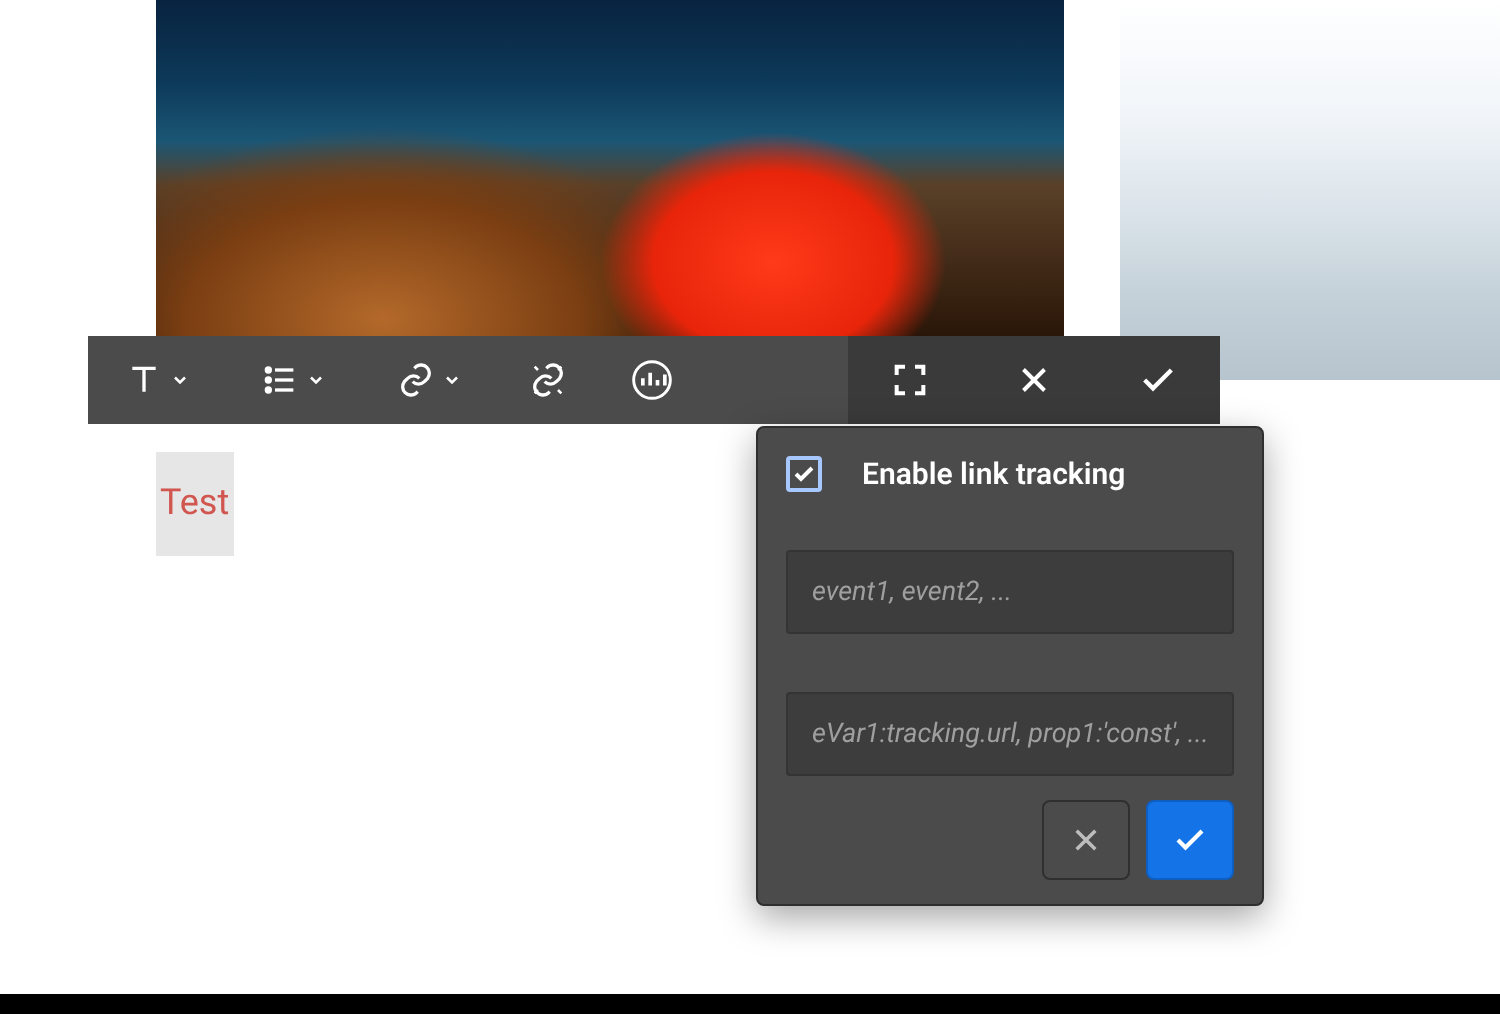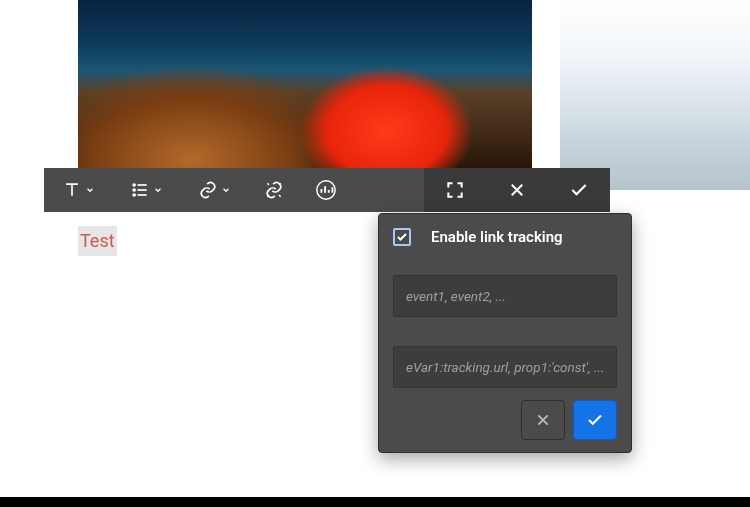--- a/index.html
+++ b/index.html
@@ -69,21 +69,21 @@
   svg { display: block; }
 
   
   .text-sample {
     position: absolute;
     left: 78px;
     top: 226px;
     font-size: 18px;
     color: #d0564f;
     background: #e6e6e6;
-    padding: 4px 2px;
+    padding: 15px 2px;
     line-height: 1.2;
   }
 
   
   .popover {
     position: absolute;
     left: 378px;
     top: 213px;
     width: 254px;
     background: #4b4b4b;

